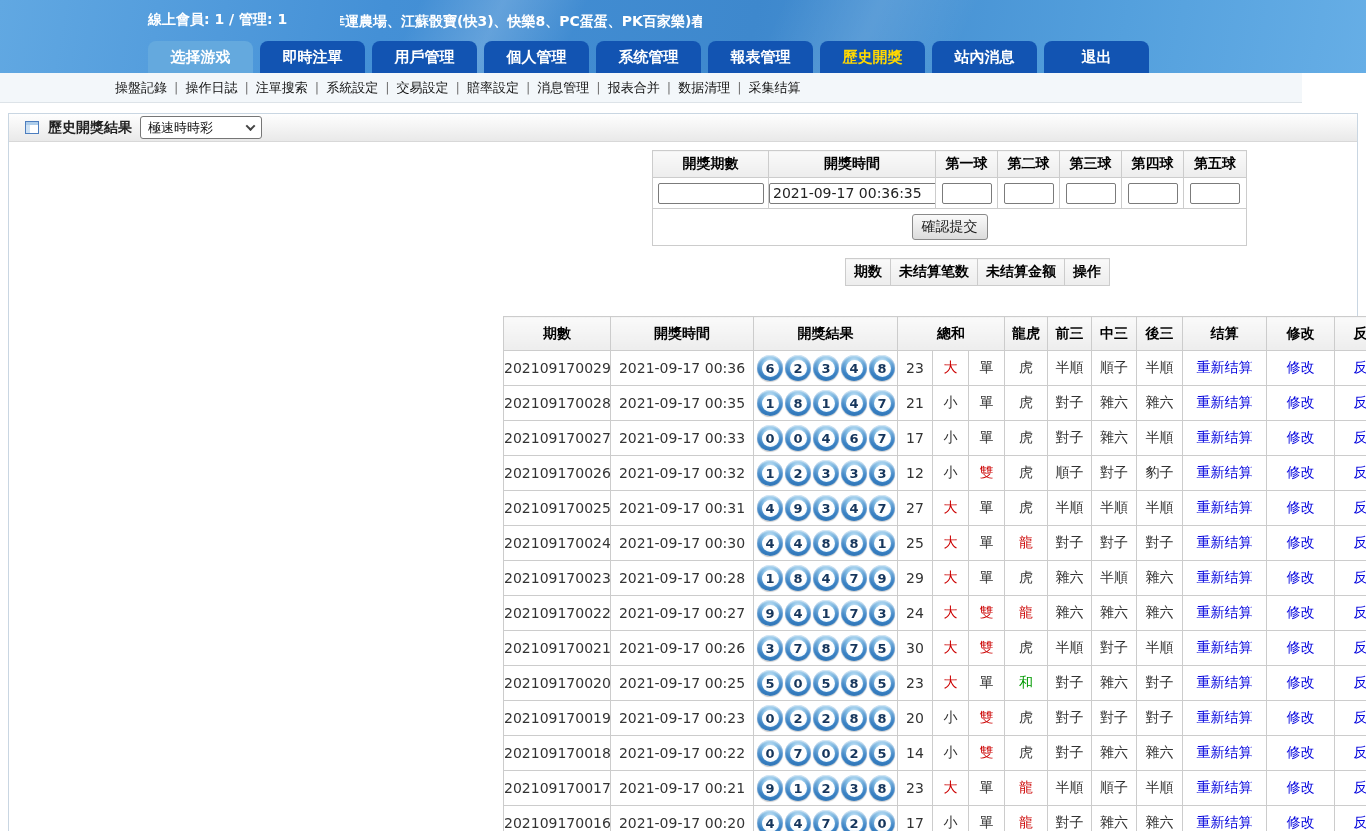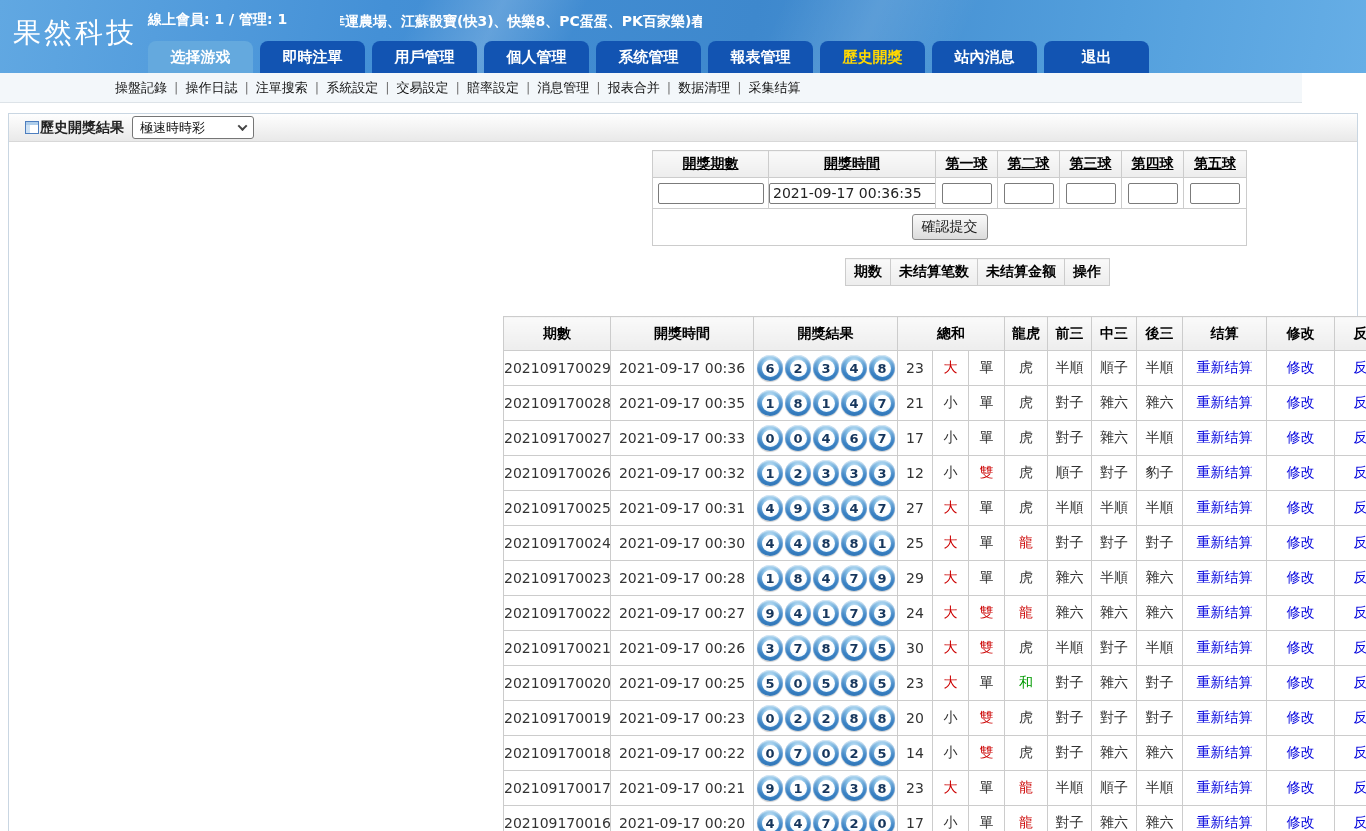--- a/index.html
+++ b/index.html
@@ -31,33 +31,33 @@
   .subnav .sep { color:#777; padding:0 7px; }
 
   
   .panel { position:absolute; left:8px; top:113px; width:1350px; height:718px;
     border:1px solid #c9d6e2; border-bottom:none; background:#fff; }
   .panel-header { height:28px; display:flex; align-items:center; padding-left:16px;
     background:linear-gradient(#fefefe,#e9e9e9); border-bottom:1px solid #d8d8d8; }
   .grid-icon { width:14px; height:13px; border:1px solid #4d7ebf; background:
       linear-gradient(to bottom,#aecdea 0,#aecdea 3px,rgba(0,0,0,0) 3px),
       linear-gradient(to right,#cfe2f4 0,#cfe2f4 4px,#fff 4px); }
-  .panel-title { font-size:14px; font-weight:bold; color:#222; margin:0 8px 0 1px; }
+  .panel-title { font-size:14px; font-weight:bold; color:#222; margin:0 8px 0 9px; }
   .select { display:inline-flex; justify-content:space-between; align-items:center; width:122px; height:23px;
     border:1px solid #767676; border-radius:3px; background:#fff; padding:0 7px; font-size:13px; color:#111; cursor:pointer; }
   .chev { width:7px; height:7px; border-right:2px solid #444; border-bottom:2px solid #444;
     transform:rotate(45deg) translate(-1px,-1px); }
 
   
   table { border-collapse:collapse; table-layout:fixed; background:#fff; }
   th, td { border:1px solid #ccc; text-align:center; font-size:14px; color:#333; overflow:hidden; white-space:nowrap; }
   th { background:linear-gradient(#fafafa,#ededed); color:#000; font-weight:bold; }
 
   
-  .search-table { position:absolute; left:652px; top:150px; width:594px;text-decoration:underline; }
+  .search-table { position:absolute; left:652px; top:150px; width:594px; }
   .search-table th { height:27px; }
   .search-table td { height:31px; }
   .search-table input { height:21px; border:1px solid #7b7b7b; border-radius:2px; font-size:14px;
     font-family:inherit; padding:0 3px; color:#222; }
   .inp-period { width:106px; } .inp-time { width:174px; } .inp-ball { width:50px; }
   .btn-row td { height:37px; }
   .submit-btn { font-size:14px; font-family:inherit; color:#222; padding:3px 9px;
     border:1px solid #8a8a8a; border-radius:3px; background:linear-gradient(#fafafa,#dcdcdc); cursor:pointer; }
 
   
@@ -78,21 +78,20 @@
   .ball b { display:flex; align-items:center; justify-content:center; width:17px; height:17px; border-radius:50%;
     background:radial-gradient(circle at 50% 35%, #ffffff 55%, #d9ecfa 100%);
     font-size:13px; font-weight:bold; color:#16365c; }
 </style>
 </head>
 <body>
 
 <div class="page">
 
   <div class="banner">
-    <div class="logo">果然科技</div>
     <div class="stats">線上會員: 1 / 管理: 1</div>
     <div class="marquee">
       <span>幸運農場、江蘇骰寶(快3)、快樂8、PC蛋蛋、PK百家樂)春節期間</span>
     </div>
     <div class="tabs">
         <div class="tab active">选择游戏</div>
         <div class="tab">即時注單</div>
         <div class="tab">用戶管理</div>
         <div class="tab">個人管理</div>
         <div class="tab">系统管理</div>

